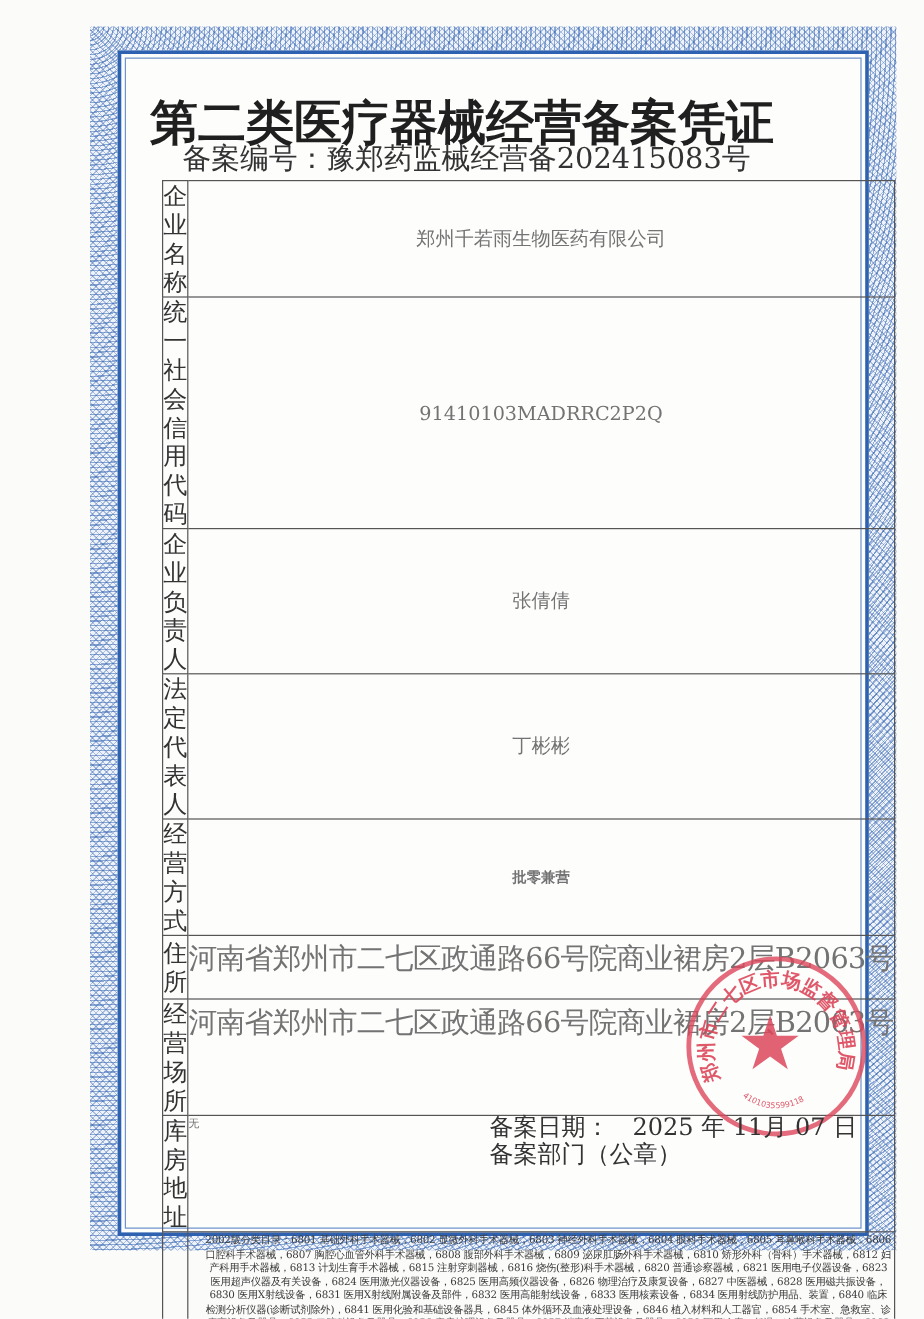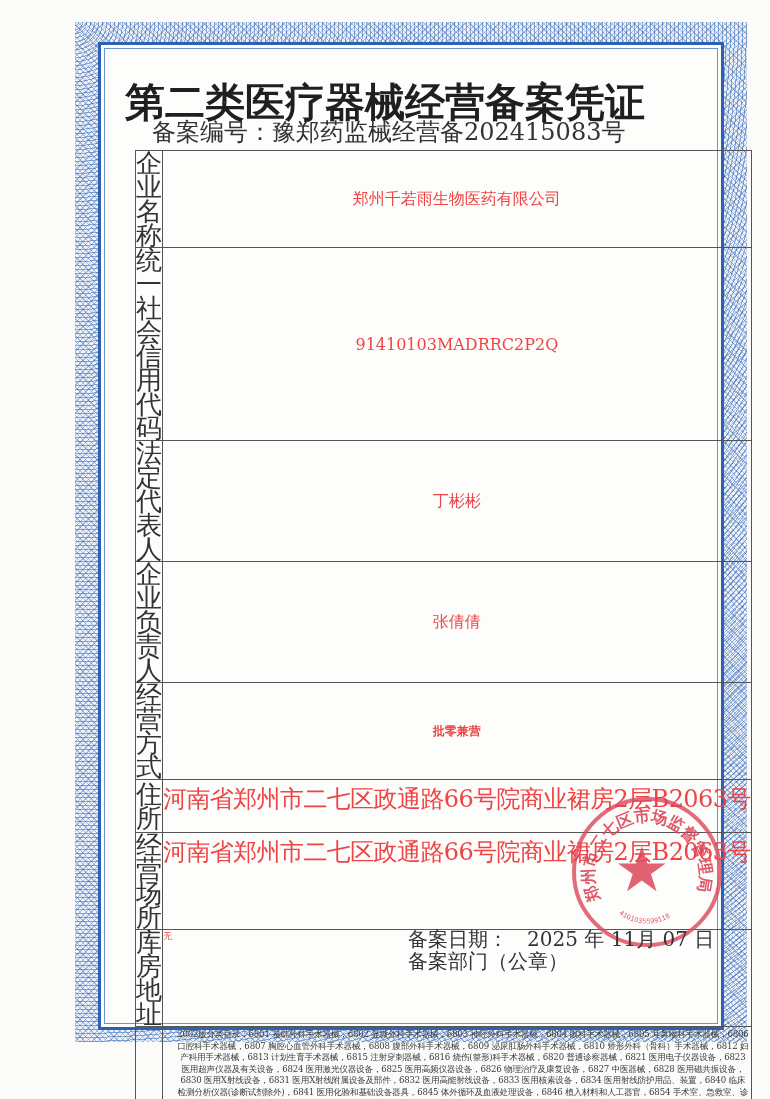--- a/index.html
+++ b/index.html
@@ -28,22 +28,22 @@
     font-size:40px; font-weight:bold; letter-spacing:0px; color:#1f1f1f;
     font-family: "DejaVu Serif", serif;
   }
   .record-no {
     position:absolute; left:152px; top:116px; font-size:24px; color:#333;
   }
   table.cert {
     position:absolute; left:135px; top:150px; width:605px; border-collapse:collapse;
   }
   table.cert td { border:1.5px solid #555; padding:0; vertical-align:middle; }
-  td.lbl { width:160px; text-align:center; font-family:"DejaVu Sans", sans-serif; font-size:26px; color:#333; line-height:24px; }
-  td.val { text-align:center; font-size:16px; color:#ef4444; }
+  td.lbl { width:160px; text-align:center; font-family:"DejaVu Sans", sans-serif; font-size:20px; color:#333; line-height:24px; }
+  td.val { text-align:center; font-size:16px; color:#737373; }
   td.val.addr { text-align:left; font-size:24px; vertical-align:top; padding-top:3px; white-space:nowrap; letter-spacing:-0.6px; }
   td.val.small { font-size:12px; font-weight:bold; }
   td.val.tiny { text-align:left; vertical-align:top; font-size:9px; }
   td.val.scope { text-align:center; vertical-align:top; font-size:8.6px; line-height:11.5px; letter-spacing:-0.2px; padding:2px 2px 0 14px; color:#3a3a3a; }
   .footer-dept { position:absolute; left:408px; top:948px; font-size:20px; color:#333; }
   .footer-date { position:absolute; left:408px; top:926px; font-size:20px; color:#333; white-space:pre; }
   .seal {
     position:absolute; left:572px; top:797px; width:150px; height:150px; border-radius:50%;
     border:4px solid rgba(220,70,90,0.8); box-sizing:border-box; color:rgba(220,70,90,0.85);
   }
@@ -63,26 +63,26 @@
   <tbody>
       <tr style="height:46px">
     <td class="lbl">企业名称</td>
     <td class="val">郑州千若雨生物医药有限公司</td>
   </tr>
   <tr style="height:54px">
     <td class="lbl">统一社会信用代码</td>
     <td class="val">91410103MADRRC2P2Q</td>
   </tr>
   <tr style="height:45px">
+    <td class="lbl">企业负责人</td>
+    <td class="val">张倩倩</td>
+  </tr>
+  <tr style="height:45px">
     <td class="lbl">法定代表人</td>
     <td class="val">丁彬彬</td>
-  </tr>
-  <tr style="height:45px">
-    <td class="lbl">企业负责人</td>
-    <td class="val">张倩倩</td>
   </tr>
   <tr style="height:44px">
     <td class="lbl">经营方式</td>
     <td class="val small">批零兼营</td>
   </tr>
   <tr style="height:53px">
     <td class="lbl">住 所</td>
     <td class="val addr">河南省郑州市二七区政通路66号院商业裙房2层B2063号</td>
   </tr>
   <tr style="height:54px">

